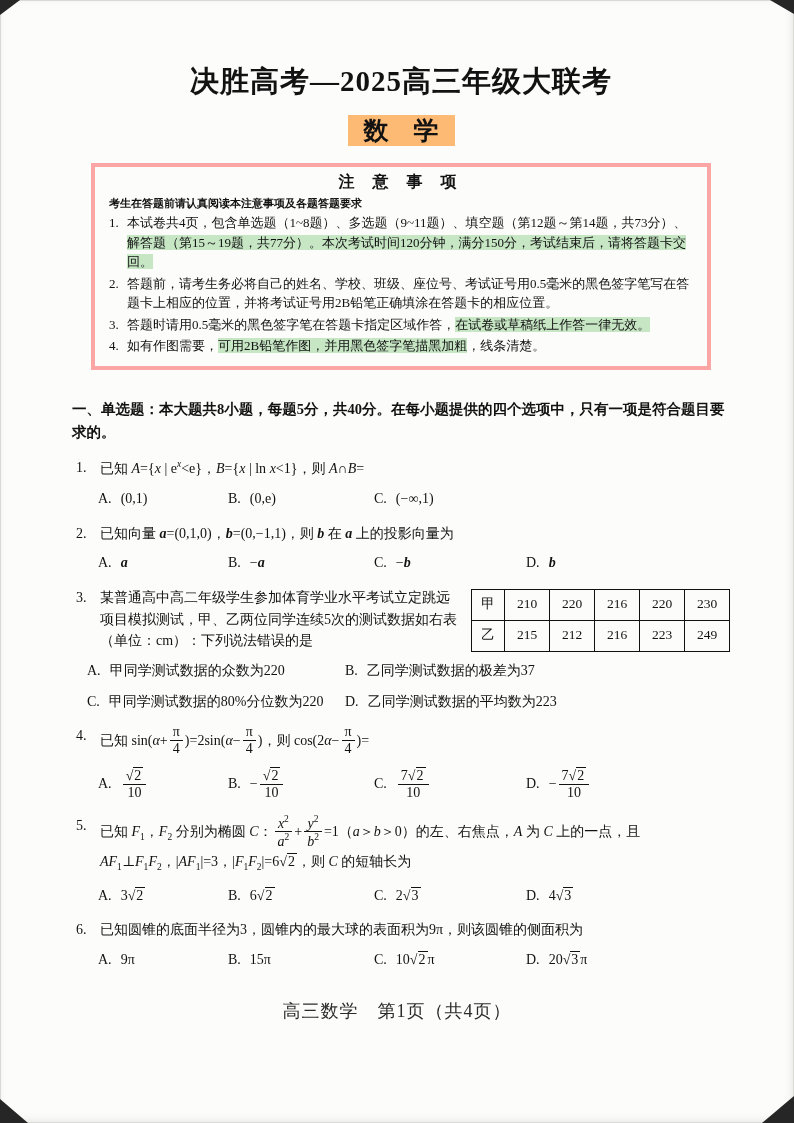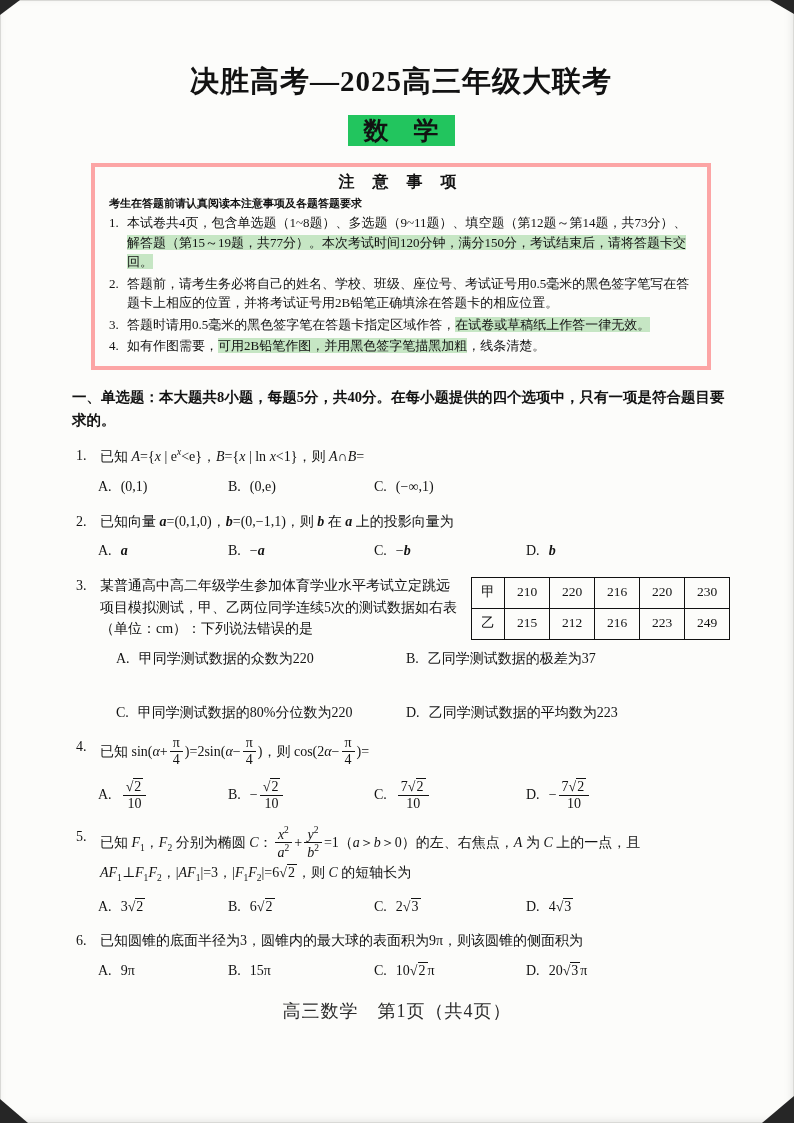--- a/index.html
+++ b/index.html
@@ -23,47 +23,47 @@
 
   .title{
     margin:0;text-align:center;
     font-size:29px;font-weight:bold;letter-spacing:1px;
   }
   .subject{
     text-align:center;margin-top:12px;
     font-size:25px;font-weight:bold;
   }
   .hl{background:#c6e6c4;}
-  .hl-subject{background:#22c55e;padding:2px 16px;}
+  .hl-subject{background:#fdba74;padding:2px 16px;}
 
   .notice{
     width:584px;margin:16px auto 0;
     border:4px solid #fca5a5;
     padding:5px 14px 10px 14px;
     box-sizing:content-box;
   }
   .notice-title{text-align:center;font-size:16px;font-weight:bold;letter-spacing:7px;}
   .notice-sub{font-size:11px;font-weight:bold;margin-top:3px;}
   .n-item{display:flex;font-size:13px;line-height:1.5;margin-top:2px;}
   .n-num{width:18px;flex-shrink:0;}
   .n-body{flex:1;}
 
   .section-heading{
-    margin-top:16px;
+    margin-top:28px;
     font-size:14.5px;font-weight:bold;line-height:1.62;
   }
 
   .question{margin-top:13px;font-size:14px;line-height:1.55;}
   .stem-row{display:flex;}
   .qnum{width:24px;flex-shrink:0;padding-left:4px;}
   .stem{flex:1;}
 
   .options{margin:8px 0 0 26px;}
   .grid4{display:grid;grid-template-columns:130px 146px 152px 1fr;align-items:center;}
-  .grid2{display:grid;grid-template-columns:258px 1fr;row-gap:9px;margin-left:44px;gap:32px;}
+  .grid2{display:grid;grid-template-columns:258px 1fr;row-gap:9px;margin-left:15px;}
   .option{white-space:nowrap;}
   .opt-label{margin-right:9px;}
 
   sup,sub{font-size:0.68em;}
   .frac{
     display:inline-flex;flex-direction:column;
     vertical-align:middle;text-align:center;
     line-height:1.15;margin:0 2px;position:relative;top:-1px;
   }
   .fn{border-bottom:1px solid #121212;padding:0 3px;}

